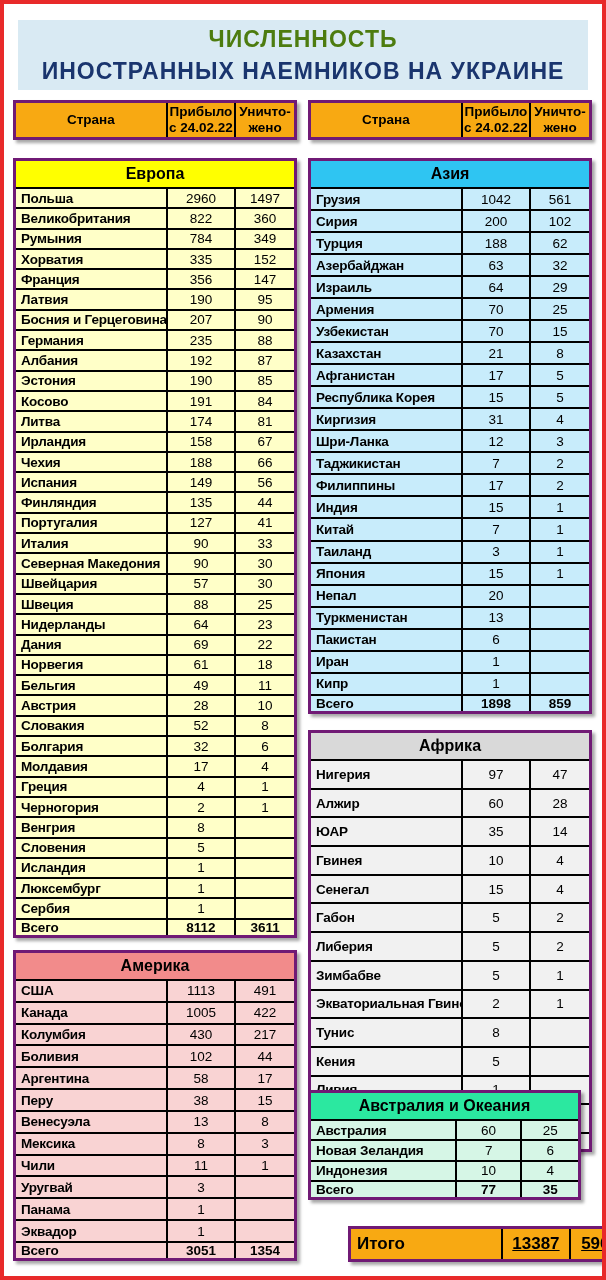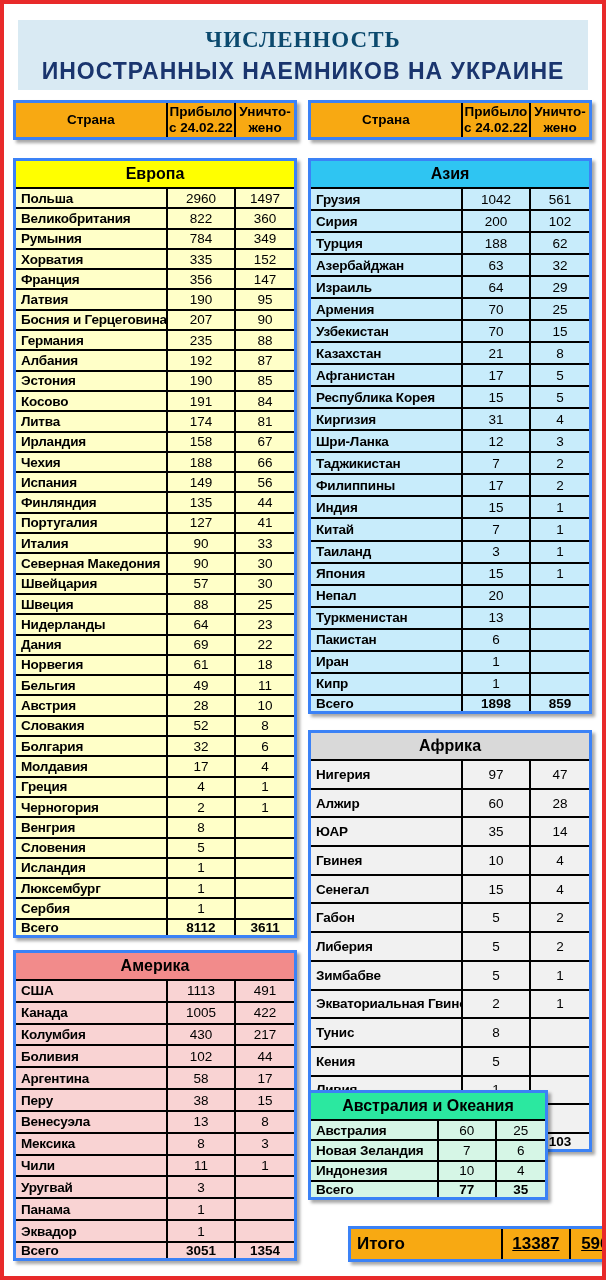--- a/index.html
+++ b/index.html
@@ -19,21 +19,21 @@
     gap: 9px;
   }
   .band .t1 {
     font-size: 23px; font-weight: bold; letter-spacing: 1px; line-height: 1;
     white-space: nowrap;
   }
   .tbl-wrap { position: absolute; }
   .tbl-wrap table {
     width: 100%; height: 100%;
     border-collapse: collapse; table-layout: fixed;
-    border: 3px solid #3b82f6;
+    border: 3px solid #701a75;
     box-shadow: 3px 3px 3px rgba(0,0,0,0.35);
   }
   td, th { border: 2px solid #000; padding: 0; overflow: hidden; white-space: nowrap; vertical-align: middle; }
 
   
   .cols-header th { font-size: 13.5px; font-weight: bold; text-align: center; line-height: 1.15; }
   .cols-header .l { display: block; }
 
   
   .section-table th.section-title {
@@ -52,30 +52,30 @@
   .grand .g-label { text-align: left; padding-left: 6px; }
   .grand .g-num { text-align: center; text-decoration: underline; }
 
   
   .pos-col-header-left  { left: 9px;   top: 96px;   width: 284px; height: 40px; }
   .pos-col-header-right { left: 304px; top: 96px;   width: 284px; height: 40px; }
   .pos-europe           { left: 9px;   top: 154px;  width: 284px; height: 780px; }
   .pos-america          { left: 9px;   top: 946px;  width: 284px; height: 311px; }
   .pos-asia             { left: 304px; top: 154px;  width: 284px; height: 556px; }
   .pos-africa           { left: 304px; top: 726px;  width: 284px; height: 422px; }
-  .pos-australia        { left: 304px; top: 1086px; width: 240px; height: 110px; }
+  .pos-australia        { left: 304px; top: 1086px; width: 273px; height: 110px; }
   .pos-grand            { left: 304px; top: 1222px; width: 284px; height: 36px; }
 </style>
 </head>
 <body>
 
 <div class="page" style="border-color: rgb(232, 42, 42);">
 
   <div class="band" style="background-color: rgb(217, 234, 243);">
-    <div class="t1" style="color: #0c4a6e; font-family: Liberation Serif, serif;">ЧИСЛЕННОСТЬ</div>
+    <div class="t1" style="color: #4d7c0f;">ЧИСЛЕННОСТЬ</div>
     <div class="t1" style="color: rgb(26, 53, 110);">ИНОСТРАННЫХ НАЕМНИКОВ НА УКРАИНЕ</div>
   </div>
 
   <div class="tbl-wrap pos-col-header-left">
     <table class="cols-header" style="background-color: rgb(248, 169, 18);">
       <colgroup>
           <col style="width:54.2%">
           <col style="width:24.3%">
           <col style="width:21.5%">
         </colgroup>

